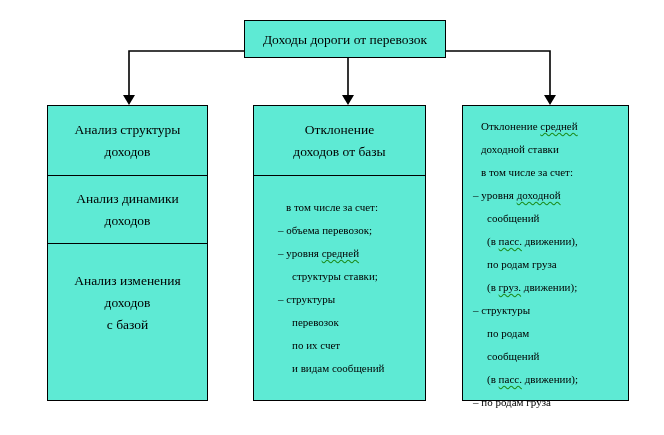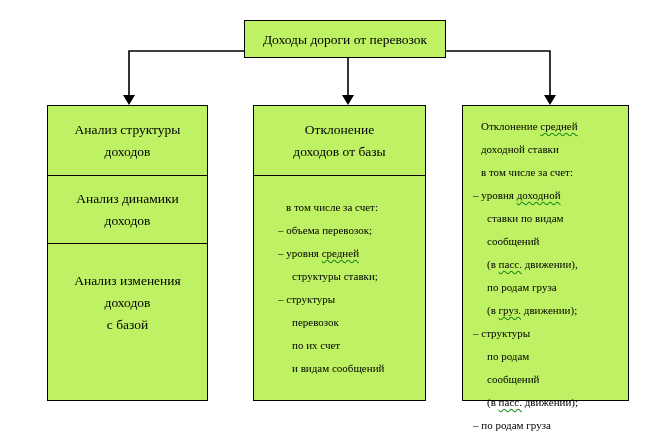--- a/index.html
+++ b/index.html
@@ -32,21 +32,21 @@
     width: 664px;
     height: 435px;
     pointer-events: none;
   }
 
   
   .box {
     position: absolute;
     box-sizing: border-box;
     border: 1px solid #000000;
-    background: #bef264;
+    background: #5eead4;
   }
 
   #root-box {
     left: 244px;
     top: 20px;
     width: 202px;
     height: 38px;
     display: flex;
     align-items: center;
     justify-content: center;
@@ -199,21 +199,20 @@
         <div class="list-line cont">и видам сообщений</div>
       </div>
   </div>
 
   <div class="box" id="col-right-box">
     <div id="right-body">
         <div class="list-line head">Отклонение <span class="sp">средней</span></div>
         <div class="list-line head">доходной ставки</div>
         <div class="list-line head">в том числе за счет:</div>
         <div class="list-line dash">– уровня <span class="sp">доходной</span></div>
-        <div class="list-line cont">ставки по видам</div>
         <div class="list-line cont">сообщений</div>
         <div class="list-line cont">(в <span class="sp">пасс.</span> движении),</div>
         <div class="list-line cont">по родам груза</div>
         <div class="list-line cont">(в <span class="sp">груз.</span> движении);</div>
         <div class="list-line dash">– структуры</div>
         <div class="list-line cont">по родам</div>
         <div class="list-line cont">сообщений</div>
         <div class="list-line cont">(в <span class="sp">пасс.</span> движении);</div>
         <div class="list-line dash">– по родам груза</div>
       </div>

